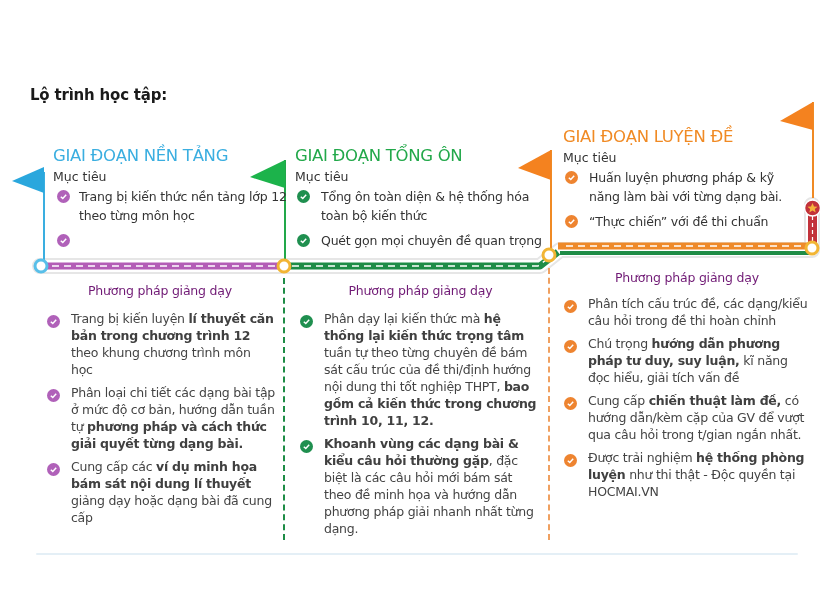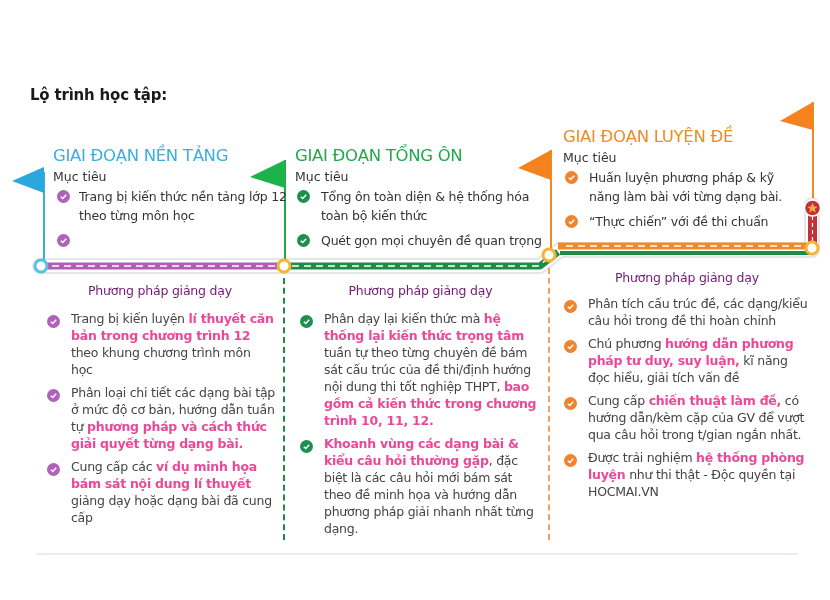--- a/index.html
+++ b/index.html
@@ -16,21 +16,21 @@
   .goal-item { position: relative; padding-left: 26px; font-size: 12.5px; line-height: 19px; margin-bottom: 6px; color: #333; letter-spacing: -0.2px; }
   .check {
     position: absolute; left: 4px; top: 3px; width: 13px; height: 13px; border-radius: 50%;
     display: flex; align-items: center; justify-content: center;
   }
   .check svg { width: 9px; height: 9px; }
 
   .method-title { font-size: 12.5px; color: #701a75; text-align: center; letter-spacing: -0.2px; }
   .method-list { list-style: none; }
   .method-item { position: relative; padding-left: 26px; font-size: 12.5px; line-height: 17px; margin-bottom: 6px; color: #444; letter-spacing: -0.25px; }
-  .method-item b { color: #ec4899; font-weight: bold; }
+  .method-item b { color: #404040; font-weight: bold; }
   .method-item .check { top: 5px; left: 2px; }
 
   .vdash { position: absolute; width: 0; border-left: 2px dashed; }
   .bottom-line { left: 36px; top: 553px; width: 762px; height: 2px; background: #e4eff6; border-radius: 2px; }
 </style>
 </head>
 <body>
 
 <div class="abs page-title">Lộ trình học tập:</div>
 
@@ -205,21 +205,21 @@
           </svg>
         </span>
       <span>Phân tích cấu trúc đề, các dạng/kiểu câu hỏi trong đề thi hoàn chỉnh</span>
     </li>
     <li class="method-item">
       <span class="check" style="background:#ee8430;">
           <svg viewBox="0 0 10 10">
             <path d="M2 5.2 L4.2 7.2 L8 3" fill="none" stroke="#fff" stroke-width="1.6"></path>
           </svg>
         </span>
-      <span>Chú phương </span><b>hướng dẫn phương pháp tư duy, suy luận,</b><span> kĩ năng đọc hiểu, giải tích vấn đề</span>
+      <span>Chú trọng </span><b>hướng dẫn phương pháp tư duy, suy luận,</b><span> kĩ năng đọc hiểu, giải tích vấn đề</span>
     </li>
     <li class="method-item">
       <span class="check" style="background:#ee8430;">
           <svg viewBox="0 0 10 10">
             <path d="M2 5.2 L4.2 7.2 L8 3" fill="none" stroke="#fff" stroke-width="1.6"></path>
           </svg>
         </span>
       <span>Cung cấp </span><b>chiến thuật làm đề,</b><span> có hướng dẫn/kèm cặp của GV để vượt qua câu hỏi trong t/gian ngắn nhất.</span>
     </li>
     <li class="method-item">

